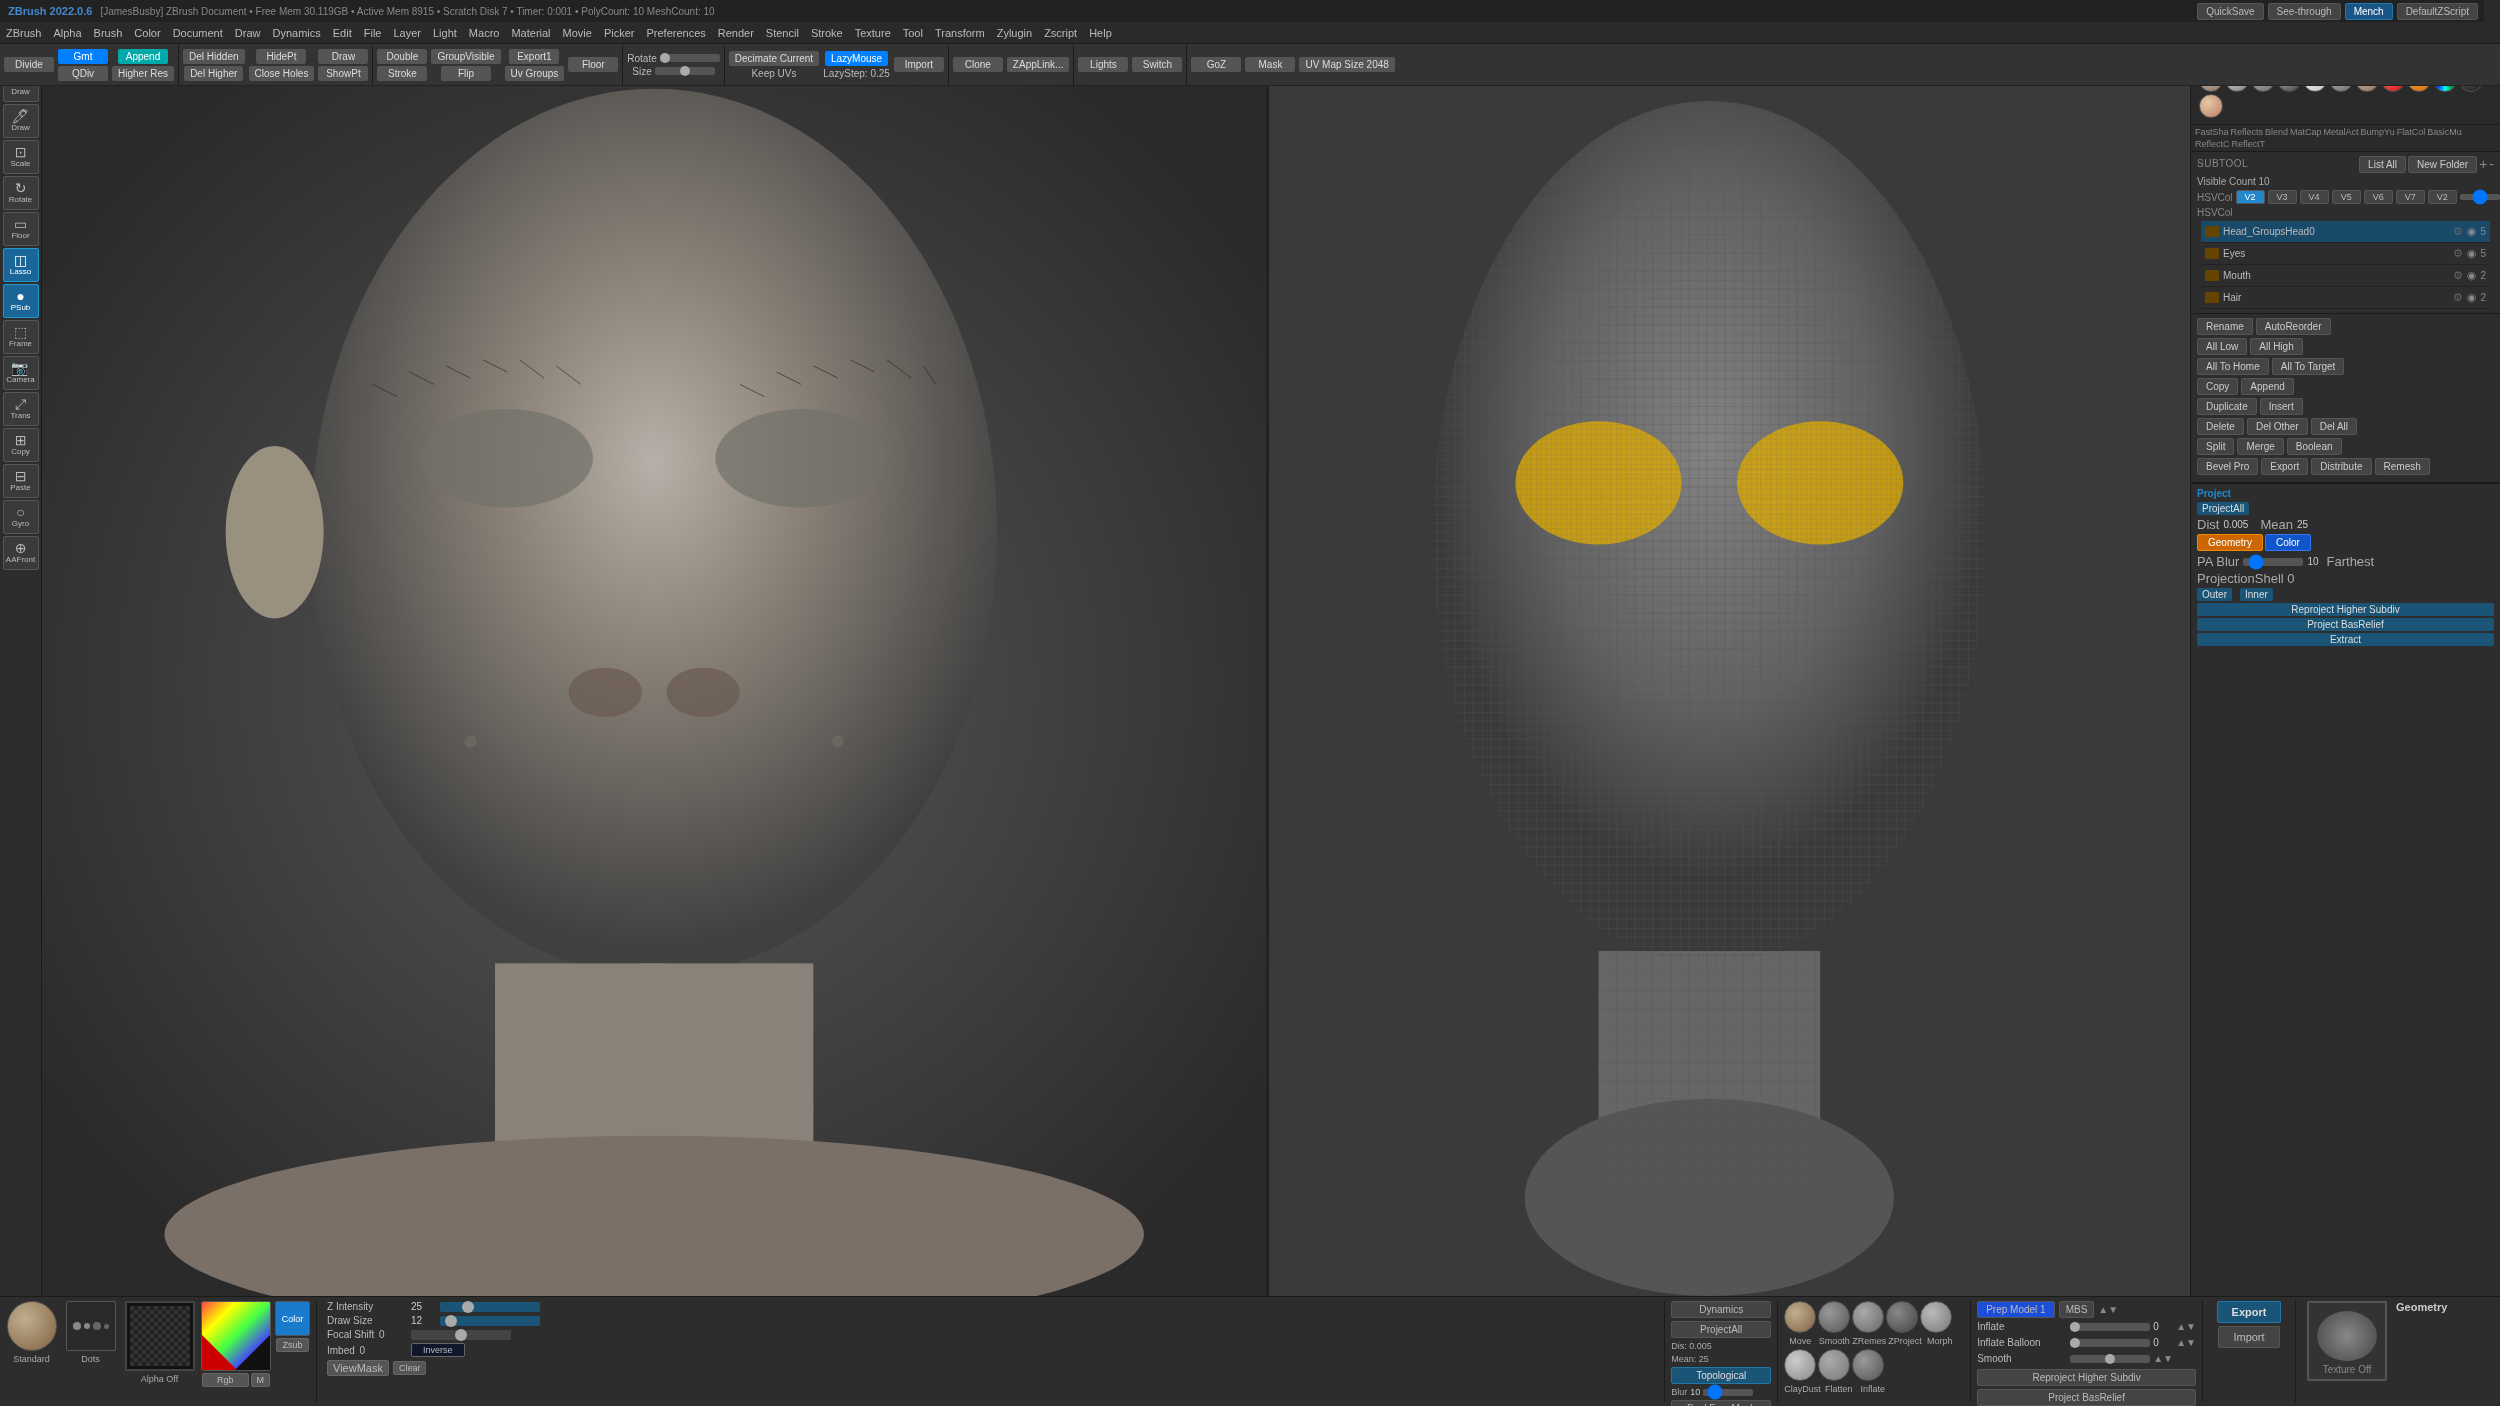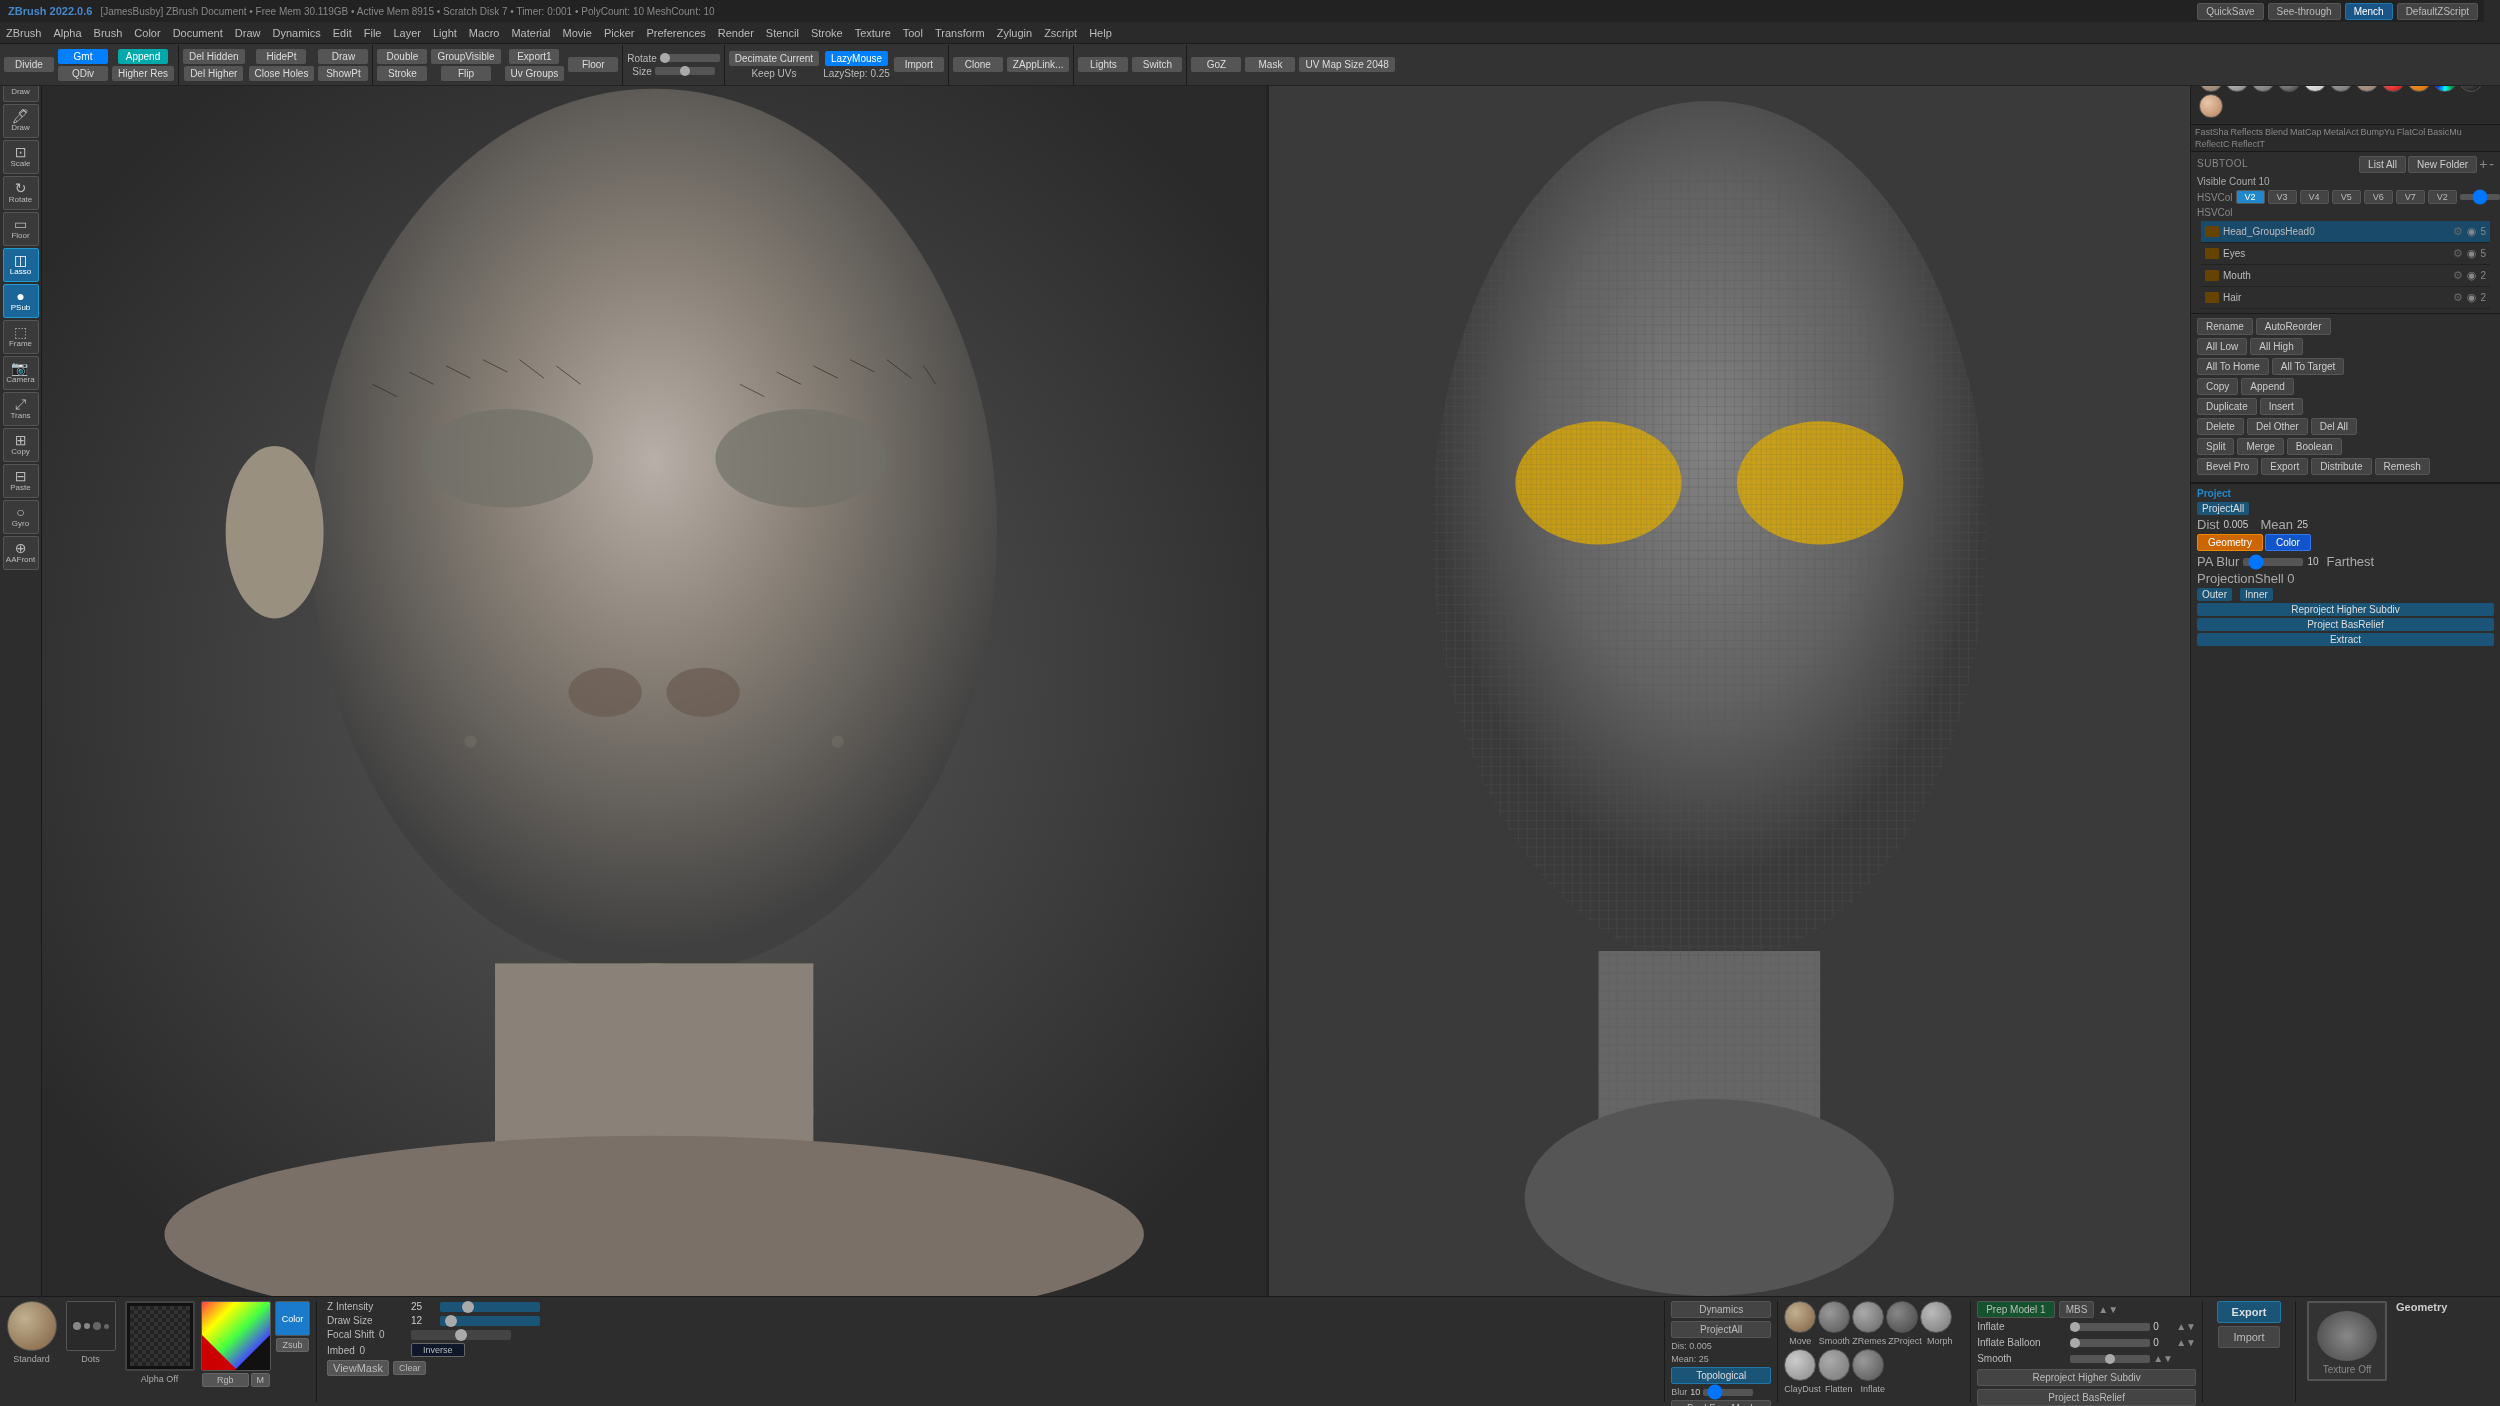--- a/index.html
+++ b/index.html
@@ -1168,21 +1168,21 @@
       <span style="font-size:9px;color:#aaa;min-width:32px;text-align:center;">ClayDust</span>
       <span style="font-size:9px;color:#aaa;min-width:32px;text-align:center;">Flatten</span>
       <span style="font-size:9px;color:#aaa;min-width:32px;text-align:center;">Inflate</span>
     </div>
   </div>
 
   <div class="v-sep"></div>
 
   <div style="display:flex;flex-direction:column;gap:3px;min-width:200px;">
     <div style="display:flex;align-items:center;gap:4px;">
-      <button style="background:#14532d;border:1px solid #555;color:#bbb;padding:2px 8px;font-size:10px;cursor:pointer;border-radius:2px;">Prep Model 1</button>
+      <button style="background:#1d4ed8;border:1px solid #555;color:#bbb;padding:2px 8px;font-size:10px;cursor:pointer;border-radius:2px;">Prep Model 1</button>
       <button style="background:#444;border:1px solid #555;color:#bbb;padding:2px 6px;font-size:10px;cursor:pointer;border-radius:2px;">MBS</button>
       <span style="font-size:10px;color:#888;">▲▼</span>
     </div>
 
     <div class="inflate-row">
       <span class="inflate-label">Inflate</span>
       <input type="range" class="inflate-slider" min="0" max="100" value="0" style="">
       <span class="inflate-val">0</span>
       <span style="font-size:10px;color:#888;">▲▼</span>
     </div>

